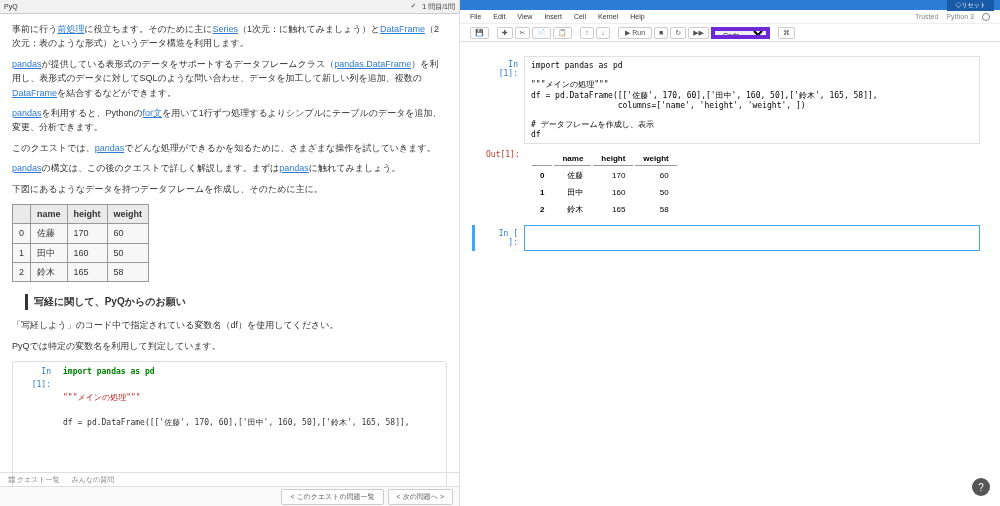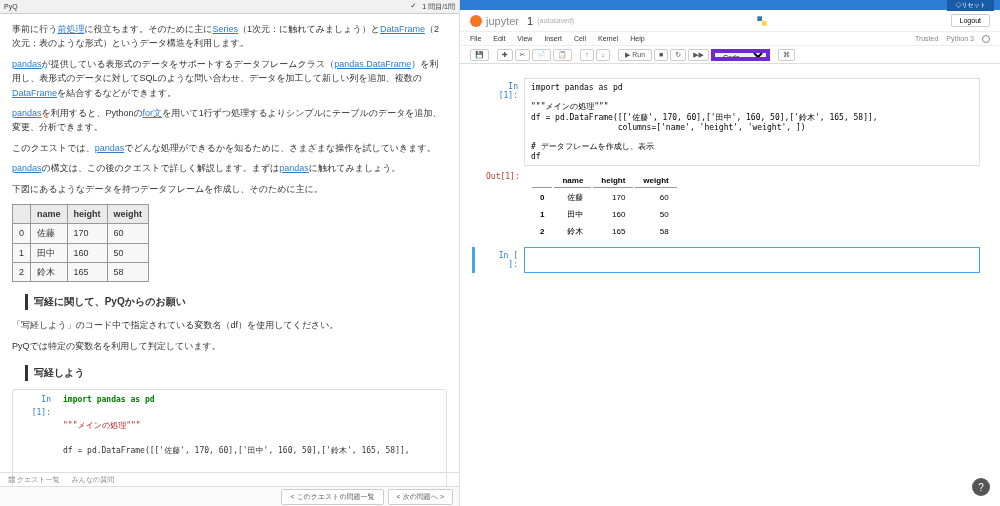--- a/index.html
+++ b/index.html
@@ -102,21 +102,20 @@
               <td>2</td>
               <td>鈴木</td>
               <td>165</td>
               <td>58</td>
             </tr>
    </tbody>
         </table>
    <div class="section-title">写経に関して、PyQからのお願い</div>
    <p>「写経しよう」のコード中で指定されている変数名（df）を使用してください。</p>
    <p>PyQでは特定の変数名を利用して判定しています。</p>
-   <div class="section-title">写経しよう</div>
    <div class="code-box">
     <div class="code-prompt">
      <div class="prompt-label">In [1]:</div>
      <div class="code-body"><span class="kw">import pandas as pd</span>
 <br><span class="str">"""メインの処理"""</span>
 <br><span>df = pd.DataFrame([['佐藤', 170, 60],['田中', 160, 50],['鈴木', 165, 58]],</span>
 <br>
 <br>
 <br></div>
     </div>
@@ -131,33 +130,20 @@
   <div class="footer-btn-row">
    <span class="link"></span>
    <button class="footer-btn">&lt; このクエストの問題一覧</button>
    <button class="footer-btn">&lt; 次の問題へ &gt;</button>
   </div>
  </div>
 
  <div class="right-pane">
   <div class="jp-top">
    <button class="jp-reset">◇リセット</button>
-  </div>
-  <div class="jp-header">
-   <div class="jp-logo">
-    <span class="jp-logo-icon"></span>
-    <span class="jp-logo-text">jupyter</span>
-   </div>
-   <span class="jp-notebook-name">1</span>
-   <span class="jp-autosave">(autosaved)</span>
-   <svg class="jp-py" style="margin-left:auto" viewBox="0 0 24 24">
-          <rect x="4" y="4" width="8" height="8" fill="#3776ab"></rect>
-          <rect x="12" y="12" width="8" height="8" fill="#ffd43b"></rect>
-        </svg>
-   <button class="jp-logout">Logout</button>
   </div>
   <div class="jp-menu">
    <span>File</span>
    <span>Edit</span>
    <span>View</span>
    <span>Insert</span>
    <span>Cell</span>
    <span>Kernel</span>
    <span>Help</span>
    <div class="right">

